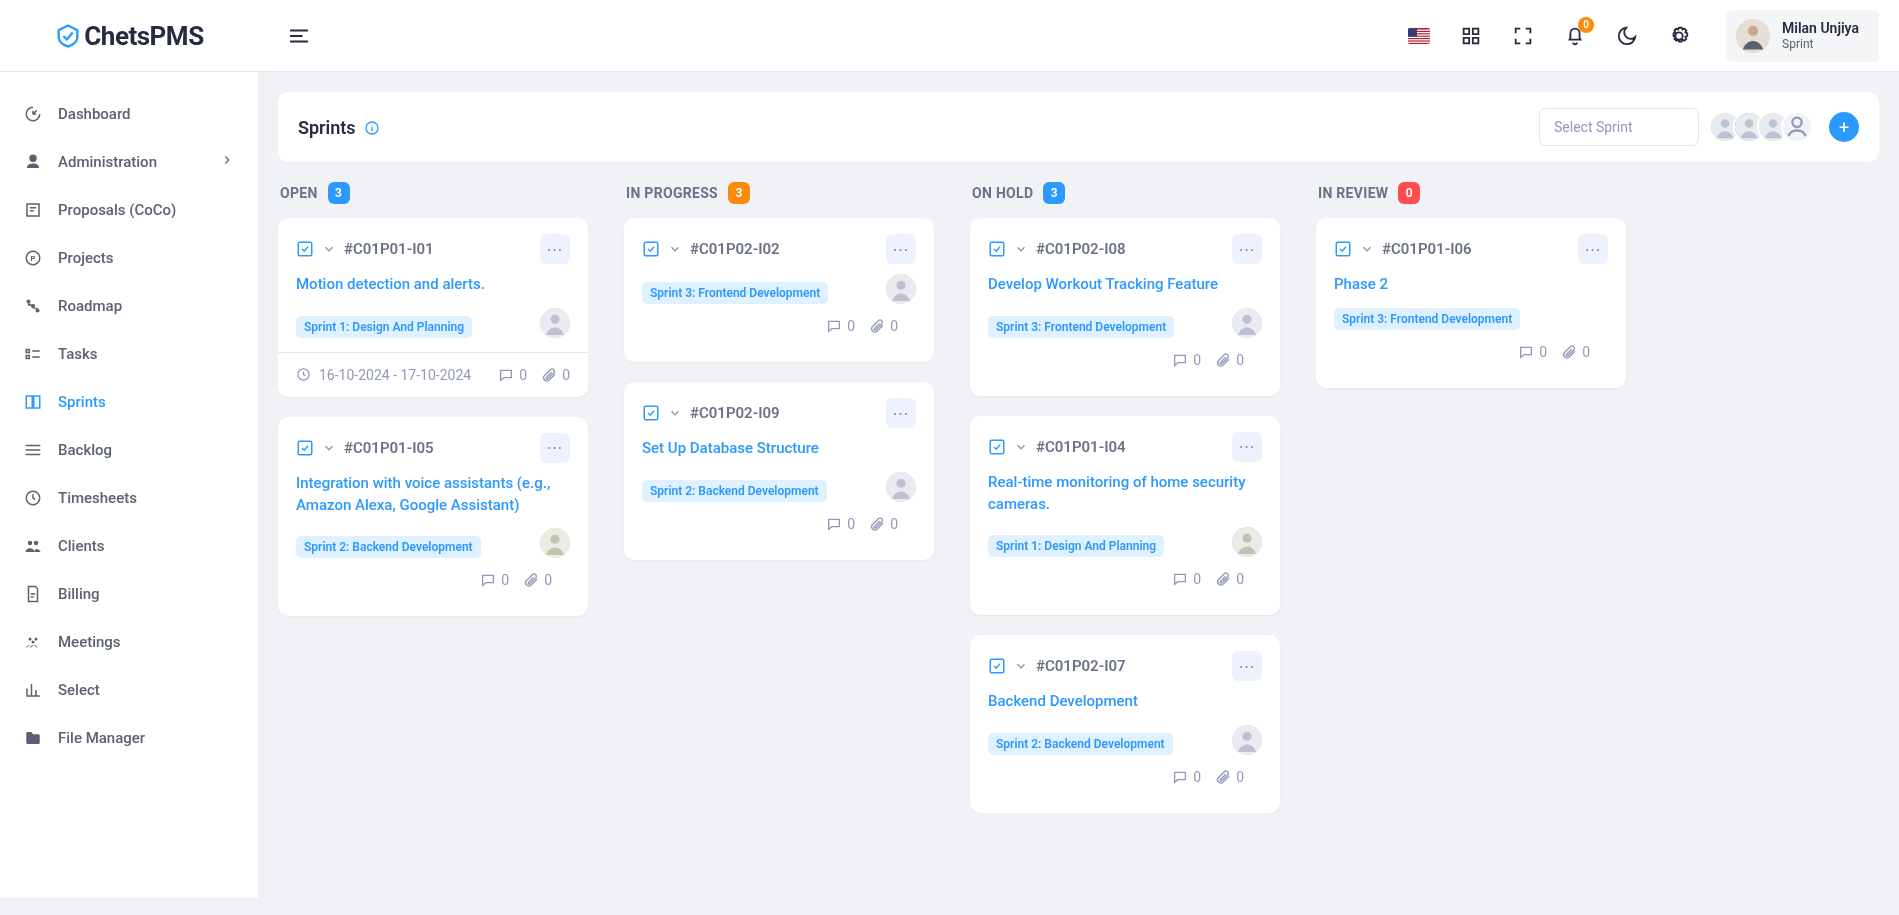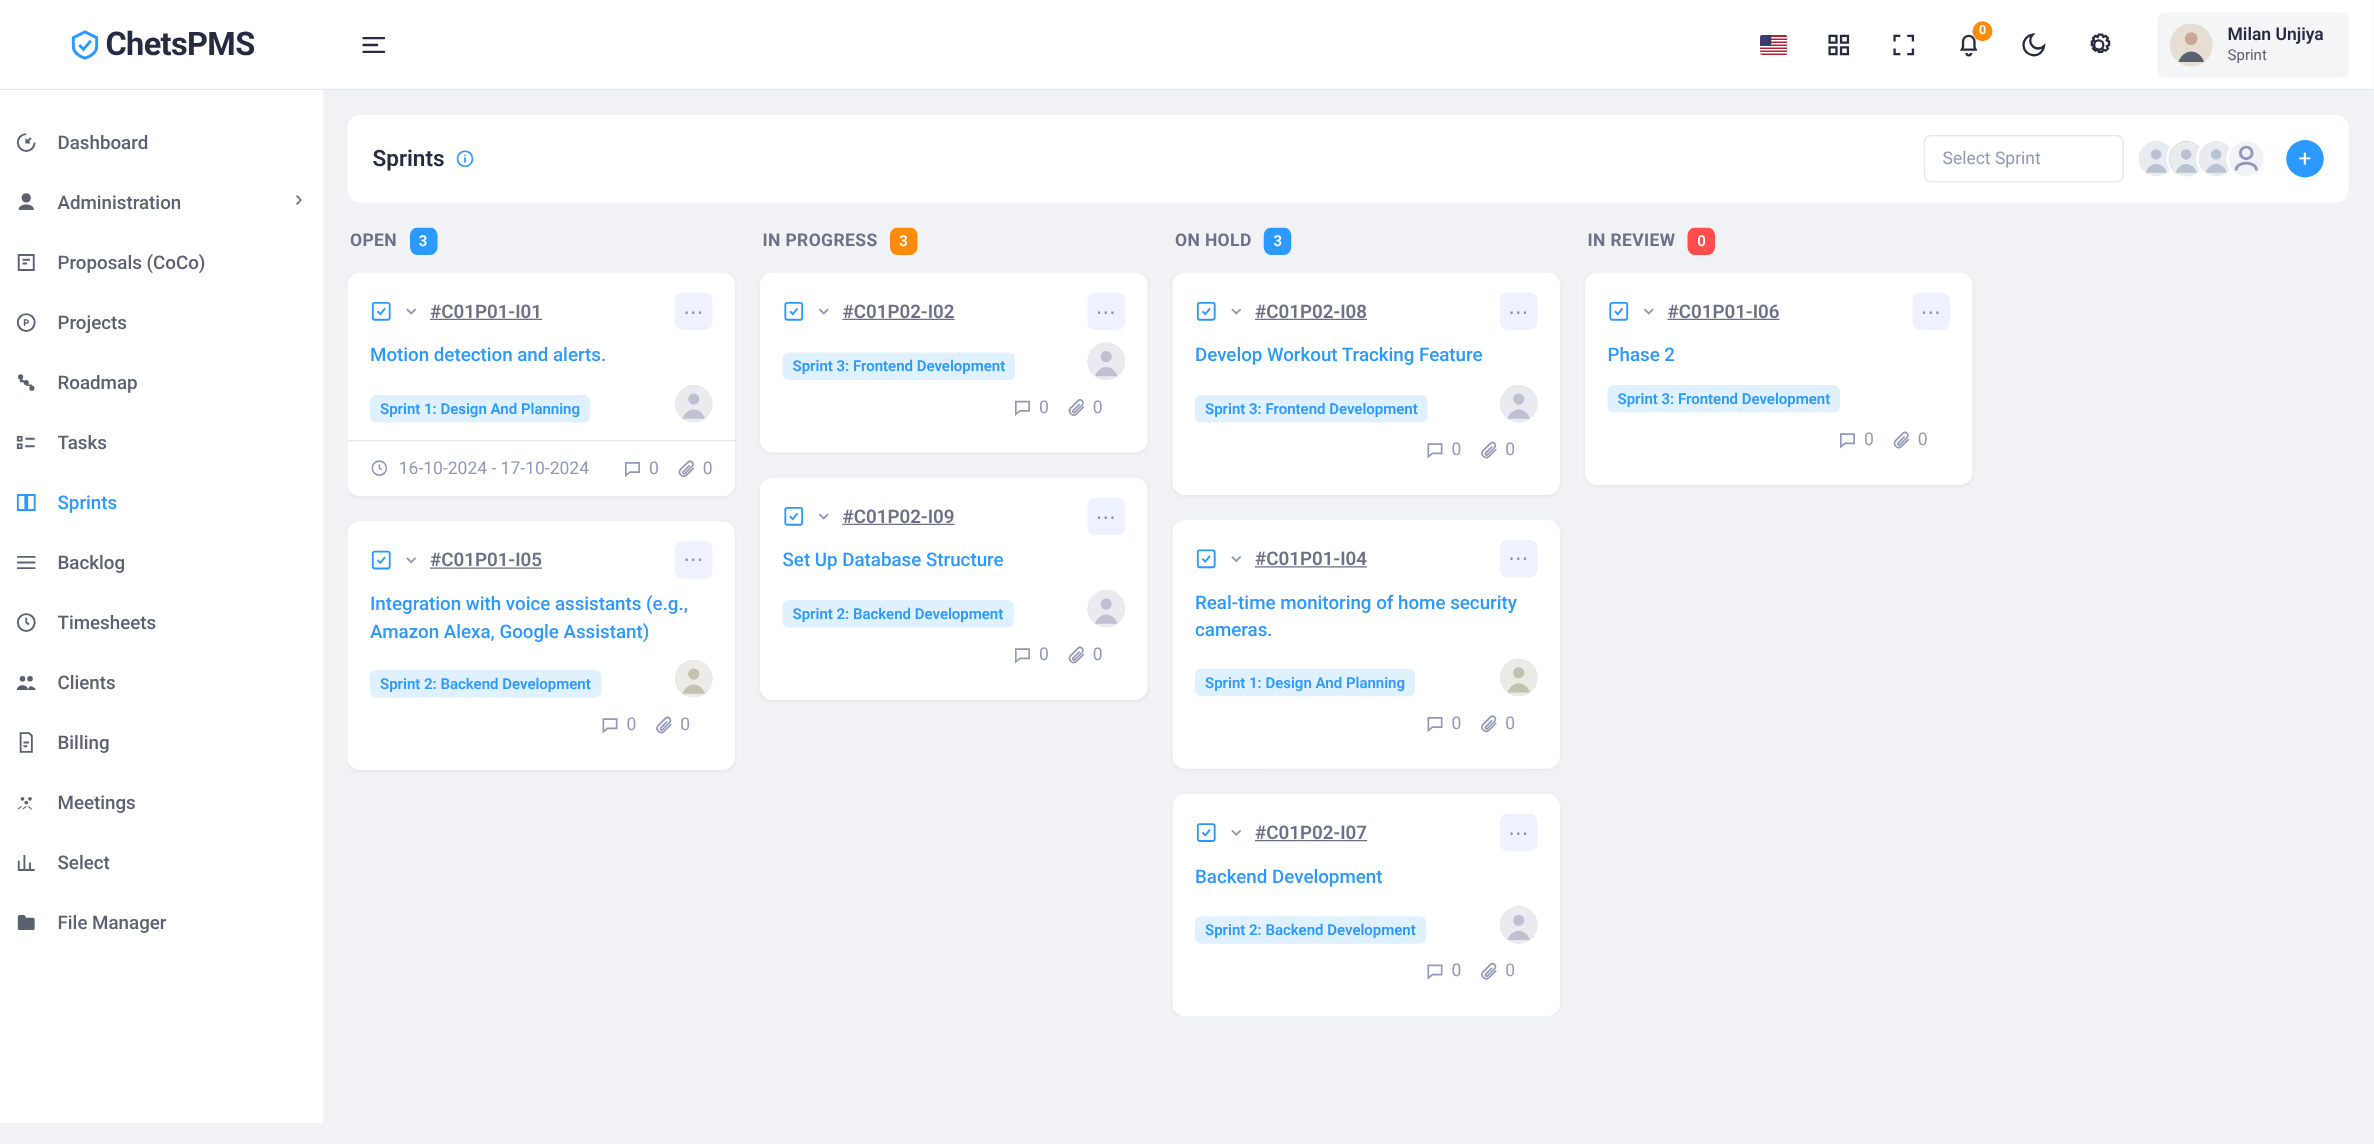--- a/index.html
+++ b/index.html
@@ -40,21 +40,21 @@
     border-bottom:1px solid var(--border);
   }
   .logo{
     font-size:26px;font-weight:700;color:var(--dark);letter-spacing:-0.5px;
     display:flex;align-items:center;gap:2px;
   }
   .logo-mark{color:var(--blue);display:inline-flex;align-items:center;}
   .nav{padding:18px 0;flex:1;overflow-y:auto;}
   .nav-item{
     display:flex;align-items:center;gap:16px;
-    padding:0 12px;
+    padding:0 24px;
     height:48px;
     color:var(--muted);
     font-size:15px;font-weight:500;
     cursor:pointer;
     position:relative;
   }
   .nav-item.active{color:var(--blue);}
   .nav-icon{width:18px;height:18px;flex-shrink:0;display:inline-flex;align-items:center;justify-content:center;}
   .nav-item .chev{margin-left:auto;}
   
@@ -116,21 +116,21 @@
   .avatars .avatar:first-child{margin-left:0;}
   .avatars .more{background:#f0f2f7;color:#9299b8;}
   .add-member{
     width:30px;height:30px;border-radius:50%;
     background:var(--blue);color:#fff;
     display:flex;align-items:center;justify-content:center;
     font-size:18px;font-weight:400;cursor:pointer;
     margin-left:6px;
   }
   
-  .board{display:flex;gap:20px;align-items:flex-start;overflow-x:auto;}
+  .board{display:flex;gap:36px;align-items:flex-start;overflow-x:auto;}
   .column{flex:0 0 310px;width:310px;}
   .col-head{
     display:flex;align-items:center;gap:10px;
     font-size:14px;font-weight:700;color:#6b7186;
     letter-spacing:0.3px;text-transform:uppercase;
     margin-bottom:14px;padding:0 2px;
   }
   .count-badge{
     min-width:22px;height:22px;border-radius:6px;
     color:#fff;font-size:12px;font-weight:600;
@@ -143,21 +143,21 @@
   .cards{display:flex;flex-direction:column;gap:20px;}
   .card{
     background:var(--white);border-radius:10px;
     box-shadow:0 1px 3px rgba(15,23,42,0.05);
     overflow:hidden;
   }
   .card-body{padding:16px 18px 14px;}
   .card-top{display:flex;align-items:center;gap:8px;margin-bottom:10px;}
   .ctype{width:18px;height:18px;color:var(--blue);flex-shrink:0;}
   .cchev{width:14px;height:14px;color:#9299b8;flex-shrink:0;}
-  .cid{font-size:15px;font-weight:600;color:#6b7186;text-decoration:underline;}
+  .cid{font-size:15px;font-weight:600;color:#6b7186;}
   .cmenu{
     margin-left:auto;width:30px;height:30px;border-radius:6px;
     background:#eef2ff;color:#8a90a4;
     display:flex;align-items:center;justify-content:center;cursor:pointer;
     font-size:16px;letter-spacing:1px;
   }
   .ctitle{color:var(--blue);font-weight:500;font-size:15px;line-height:1.45;margin-bottom:12px;cursor:pointer;display:block;}
   .crow{display:flex;align-items:flex-end;justify-content:space-between;gap:10px;}
   .tag{
     background:var(--blue-light);color:var(--blue);

